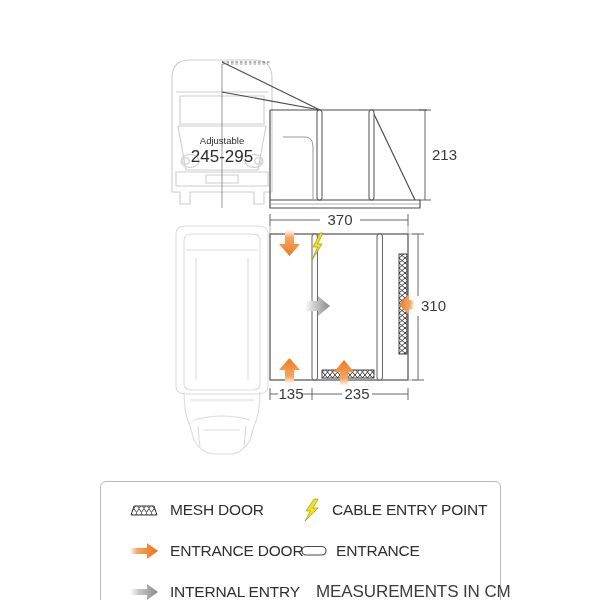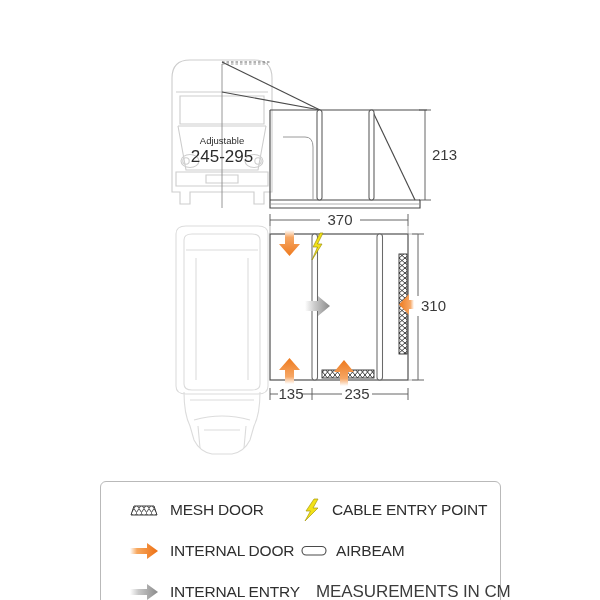--- a/index.html
+++ b/index.html
@@ -354,30 +354,30 @@
         </span>
         <span class="legend-label">CABLE ENTRY POINT</span>
       </div>
 
       <div class="legend-item">
         <span class="legend-ico">
           <svg width="30" height="18" viewBox="0 0 30 18">
             <path d="M1 6 L18 6 L18 1 L29 9 L18 17 L18 12 L1 12 Z" fill="url(#orangeArrowLegend)"></path>
           </svg>
         </span>
-        <span class="legend-label">INTERNAL DOOR</span>
+        <span class="legend-label">ENTRANCE DOOR</span>
       </div>
 
       <div class="legend-item col2">
         <span class="legend-ico narrow">
           <svg width="26" height="13" viewBox="0 0 26 13">
             <rect x="1" y="2.5" width="24" height="8.5" rx="4.2" fill="#ffffff" stroke="#4a4a4a" stroke-width="1.1"></rect>
           </svg>
         </span>
-        <span class="legend-label">AIRBEAM</span>
+        <span class="legend-label">ENTRANCE</span>
       </div>
 
       <div class="legend-item">
         <span class="legend-ico">
           <svg width="30" height="18" viewBox="0 0 30 18">
             <path d="M1 6 L18 6 L18 1 L29 9 L18 17 L18 12 L1 12 Z" fill="url(#greyArrowLegend)"></path>
           </svg>
         </span>
         <span class="legend-label">INTERNAL ENTRY</span>
       </div>

